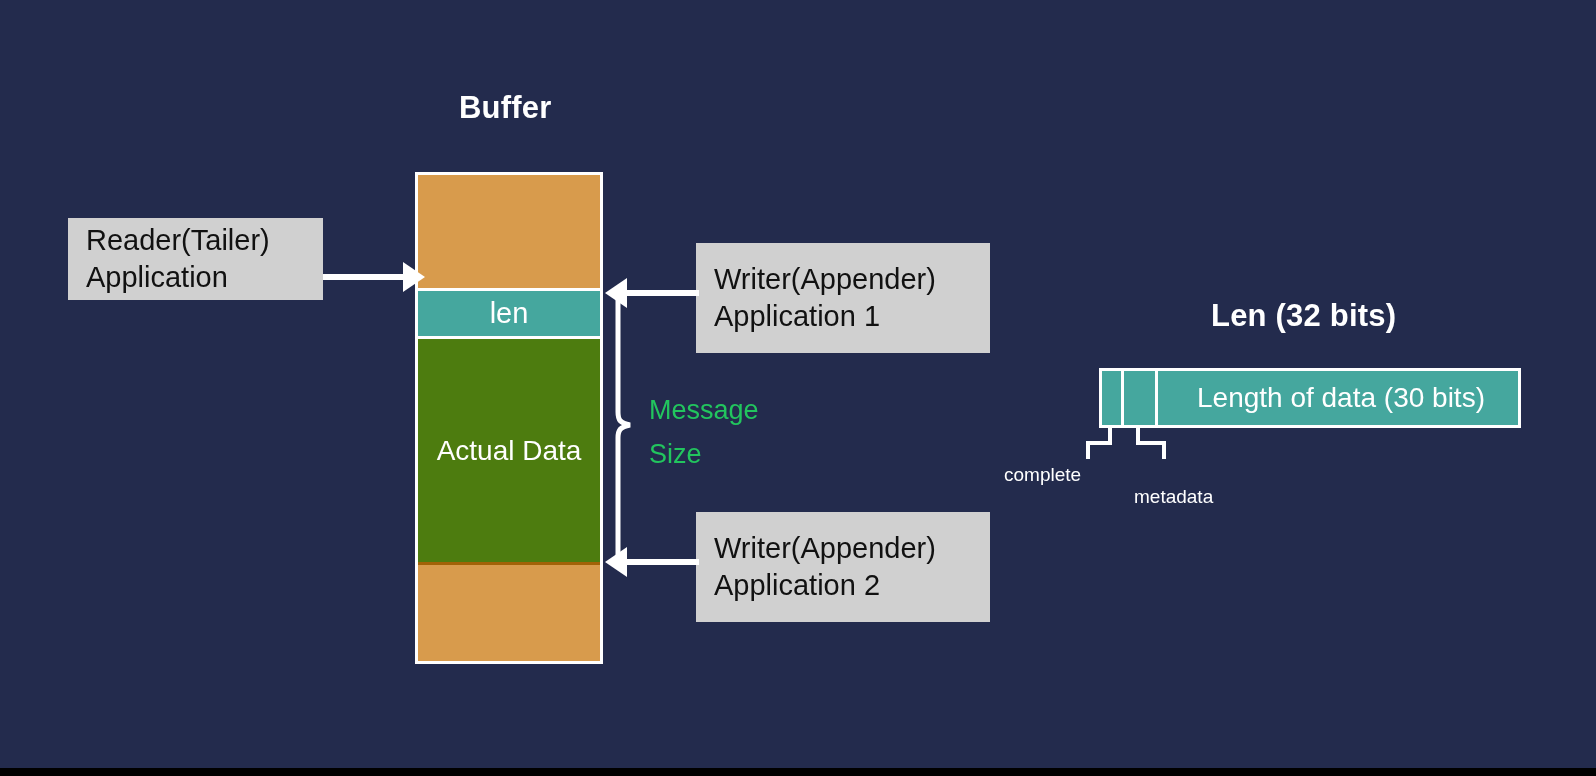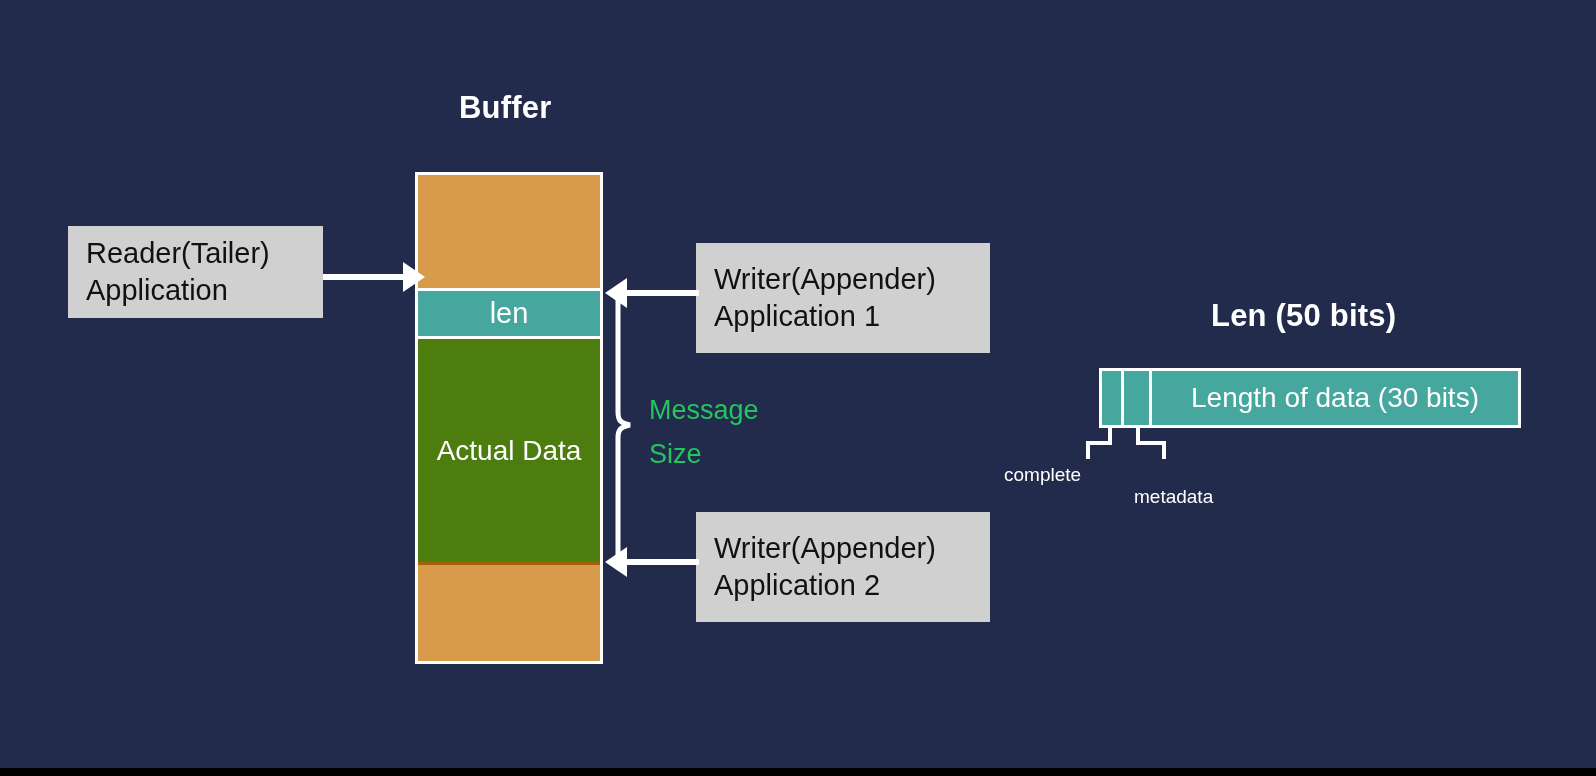--- a/index.html
+++ b/index.html
@@ -106,21 +106,21 @@
     background: #D0D0D0;
     color: #111111;
     font-size: 29px;
     line-height: 37px;
     display: flex;
     flex-direction: column;
     justify-content: center;
     padding-left: 18px;
     white-space: pre;
   }
-  #reader-box   { left: 68px;  top: 226px; width: 255px; height: 92px; }
+  #reader-box   { left: 68px;  top: 218px; width: 255px; height: 82px; }
   #writer1-box  { left: 696px; top: 243px; width: 294px; height: 110px; }
   #writer2-box  { left: 696px; top: 512px; width: 294px; height: 110px; }
 
   
   .conn { position: absolute; background: #FFFFFF; }
 
   
   #reader-line { left: 323px; top: 274px; width: 84px; height: 6px; }
   #reader-arrow {
     position: absolute; left: 403px; top: 262px;
@@ -166,20 +166,21 @@
   #len-bar {
     position: absolute;
     left: 1099px;
     top: 368px;
     width: 422px;
     height: 60px;
     box-sizing: border-box;
     border: 3px solid #FFFFFF;
     background: #45A79E;
     display: flex;
+    gap: 6px;
   }
   .len-cell {
     box-sizing: border-box;
     background: #45A79E;
     height: 100%;
   }
   #len-cell-complete { width: 22px; border-right: 3px solid #FFFFFF; }
   #len-cell-metadata { width: 28px; border-right: 3px solid #FFFFFF; }
   #len-cell-length {
     flex: 1;
@@ -236,21 +237,21 @@
              C 10 2, 10 10, 10 18
              L 10 124
              C 10 132, 12 135, 22 137
              C 12 139, 10 142, 10 150
              L 10 256
              C 10 264, 10 272, 10 272" fill="none" stroke="#FFFFFF" stroke-width="5" stroke-linecap="round"></path>
   </svg>
   <div class="plain-text" id="msg-size-label">Message
 Size</div>
 
-  <div class="title-text" id="len-title">Len (50 bits)</div>
+  <div class="title-text" id="len-title">Len (32 bits)</div>
 
   <div id="len-bar">
     <div class="len-cell" id="len-cell-complete"></div>
     <div class="len-cell" id="len-cell-metadata"></div>
     <div class="len-cell" id="len-cell-length">Length of data (30 bits)</div>
   </div>
 
   <svg id="len-callouts" viewBox="0 0 200 40">
 
     <path d="M 30 0 L 30 18 L 8 18 L 8 34" fill="none" stroke="#FFFFFF" stroke-width="4"></path>

